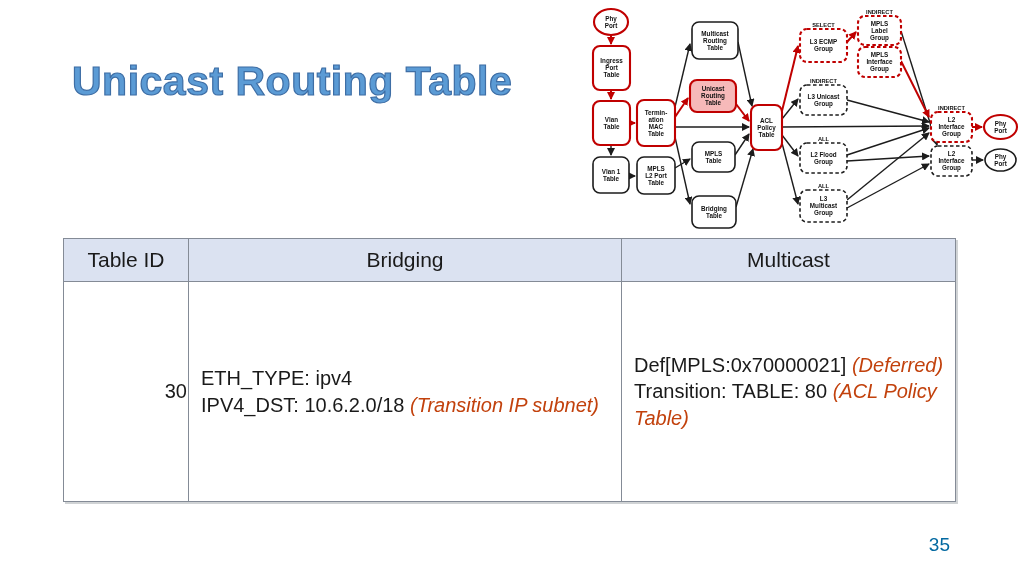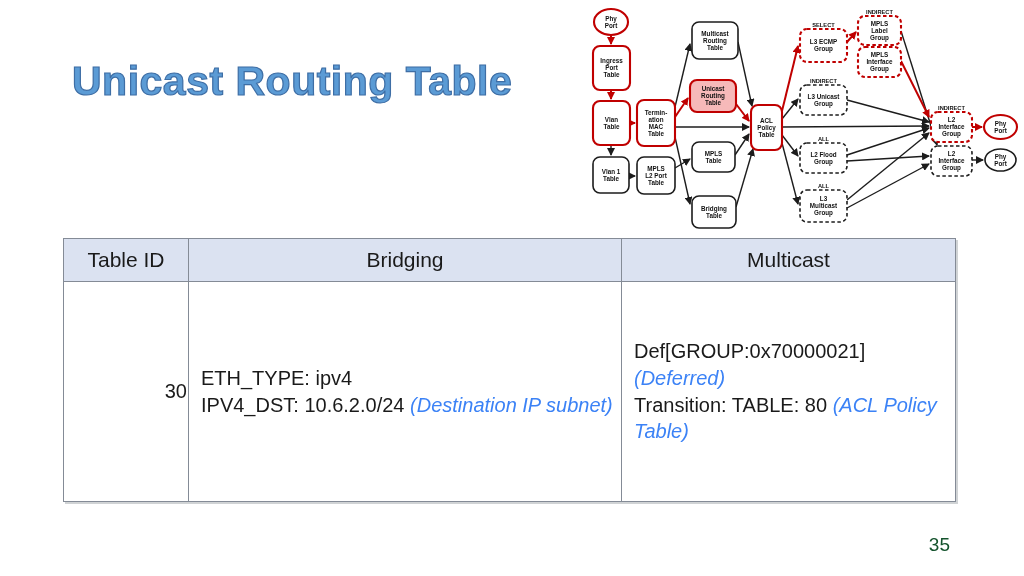--- a/index.html
+++ b/index.html
@@ -20,24 +20,24 @@
     font-size:20px;color:#1a1a1a;
   }
   .slide-table th,.slide-table td{border:1px solid #848b96;}
   .slide-table th{
     background:#dbe2f1;height:40px;font-weight:normal;font-size:21px;
     text-align:center;vertical-align:middle;
   }
   .slide-table td{height:217px;vertical-align:middle;background:#ffffff;}
   .cell-id{text-align:right;}
   .cell-text{padding:6px 4px 6px 11px;line-height:1.33;}
-  .note{color:#3b82f6;font-style:italic;}
+  .note{color:#c2410c;font-style:italic;}
   .page-number{
     position:absolute;right:74px;top:534px;
-    font-size:19px;color:#14532d;
+    font-size:19px;color:#0369a1;
   }
 </style>
 </head>
 <body>
 
 <div class="slide-title">Unicast Routing Table</div>
 
 <div class="diagram-wrap">
   <svg id="pipeline-svg" width="437" height="233" viewBox="583 2 437 233" xmlns="http://www.w3.org/2000/svg">
       <defs>
@@ -182,26 +182,26 @@
       <th>Bridging</th>
       <th>Multicast</th>
     </tr>
   </thead>
   <tbody>
     <tr>
       <td class="cell-id">30</td>
       <td>
         <div class="cell-text">
           <div><span>ETH_TYPE: ipv4</span></div>
-          <div><span>IPV4_DST: 10.6.2.0/24</span> <span class="note">(Destination IP subnet)</span></div>
+          <div><span>IPV4_DST: 10.6.2.0/18</span> <span class="note">(Transition IP subnet)</span></div>
         </div>
       </td>
       <td>
         <div class="cell-text">
-          <div><span>Def[GROUP:0x70000021]</span> <span class="note">(Deferred)</span></div>
+          <div><span>Def[MPLS:0x70000021]</span> <span class="note">(Deferred)</span></div>
           <div><span>Transition: TABLE: 80</span> <span class="note">(ACL Policy Table)</span></div>
         </div>
       </td>
     </tr>
   </tbody>
 </table>
 
 <div class="page-number">35</div>
 
 </body></html>

